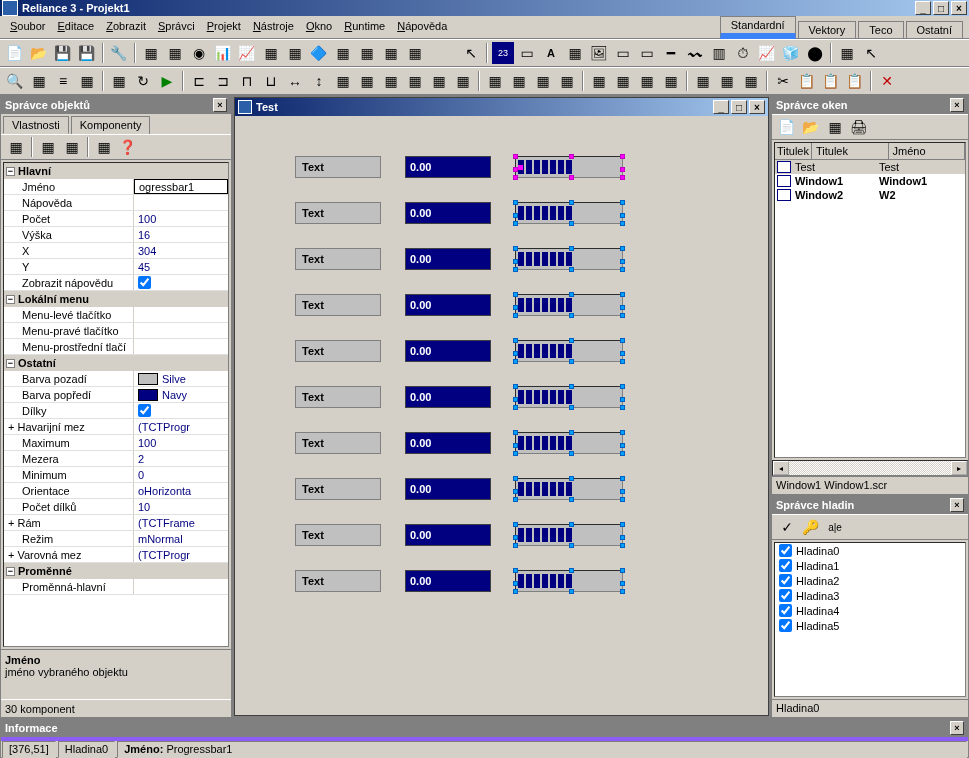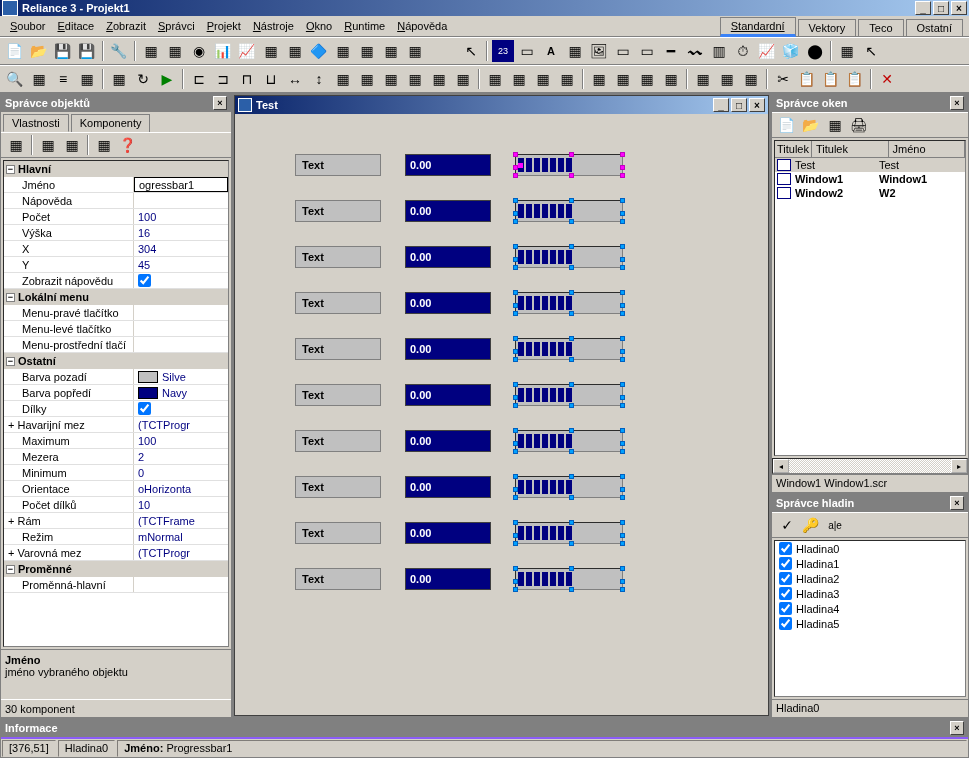--- a/index.html
+++ b/index.html
@@ -8,21 +8,21 @@
 .titlebar .icon { width: 16px; height: 16px; background: #2b5fa8; margin-right: 4px; border: 1px solid #fff; }
 .titlebar .spacer { flex: 1; }
 .win-btn { width: 16px; height: 14px; background: #d4d0c8; border: 1px solid #fff; border-right-color: #404040; border-bottom-color: #404040; margin-left: 2px; display: flex; align-items: center; justify-content: center; font-family: Arial; font-size: 10px; color: #000; cursor: pointer; }
 .menubar { height: 20px; background: #d4d0c8; display: flex; align-items: center; padding: 0 4px; border-bottom: 1px solid #808080; }
 .menubar span { padding: 2px 6px; cursor: pointer; }
 .menubar span u { text-decoration: underline; }
 .toolbar { height: 28px; background: #d4d0c8; display: flex; align-items: center; padding: 2px 4px; border-bottom: 1px solid #808080; border-top: 1px solid #fff; gap: 2px; }
 .tbtn { width: 22px; height: 22px; border: 1px solid transparent; background: #d4d0c8; cursor: pointer; display: flex; align-items: center; justify-content: center; font-size: 14px; }
 .tsep { width: 2px; height: 20px; border-left: 1px solid #808080; border-right: 1px solid #fff; margin: 0 2px; }
 .comp-tab { padding: 2px 10px; border: 1px solid #808080; border-bottom: none; background: #d4d0c8; margin-right: 2px; cursor: pointer; position: relative; }
-.comp-tab.active { background: #d4d0c8; border-bottom: 3px solid #3b82f6; margin-bottom: -1px; text-decoration: underline; }
+.comp-tab.active { background: #d4d0c8; border-bottom: 6px solid #3b82f6; margin-bottom: -1px; }
 
 .main { flex: 1; display: flex; overflow: hidden; }
 .panel { background: #d4d0c8; border: 1px solid #808080; display: flex; flex-direction: column; }
 .panel-title { height: 18px; background: #808080; color: #fff; display: flex; align-items: center; padding: 0 4px; font-weight: bold; text-align: center; }
 .panel-title .close { margin-left: auto; width: 14px; height: 14px; background: #d4d0c8; color: #000; border: 1px solid #fff; border-right-color: #404040; border-bottom-color: #404040; display: flex; align-items: center; justify-content: center; font-size: 9px; cursor: pointer; }
 
 
 .left { width: 232px; }
 .tabs-row { display: flex; padding: 2px 2px 0 2px; }
 .tab { padding: 2px 8px; border: 1px solid #808080; border-bottom: none; background: #d4d0c8; margin-right: 2px; cursor: pointer; }
@@ -68,21 +68,21 @@
 .win-list-row { display: flex; padding: 1px 2px; cursor: pointer; }
 .win-list-row.sel { background: #d4d0c8; }
 .win-list-row .ic { width: 14px; height: 12px; border: 1px solid #000080; margin-right: 4px; background: #fff; }
 .win-list-row div.cell { flex: 1; }
 .panel-status { height: 18px; border-top: 1px solid #808080; padding: 2px 4px; }
 .layer-list { flex: 1; background: #fff; border: 1px inset #808080; margin: 2px; overflow-y: auto; }
 .layer-row { display: flex; align-items: center; padding: 1px 4px; gap: 4px; }
 .layer-row input { margin: 0; }
 
 
-.statusbar { height: 20px; background: #d4d0c8; border-top: 2px solid #8b5cf6; display: flex; align-items: center; }
+.statusbar { height: 20px; background: #d4d0c8; border-top: 4px solid #8b5cf6; display: flex; align-items: center; }
 .status-cell { padding: 2px 6px; border: 1px inset #d4d0c8; margin: 1px; height: 17px; display: flex; align-items: center; }
 .info-bar { height: 18px; }
 .scrollbar-h { height: 16px; background: #d4d0c8; display: flex; border: 1px inset #808080; }
 .scrollbar-h .arrow { width: 16px; background: #d4d0c8; border: 1px outset #fff; cursor: pointer; display: flex; align-items: center; justify-content: center; font-size: 8px; }
 .scrollbar-h .track { flex: 1; background: repeating-conic-gradient(#d4d0c8 0% 25%, #fff 0% 50%) 50% / 2px 2px; }
 </style>
 </head>
 <body>
 
 <div class="titlebar">
@@ -252,25 +252,25 @@
           <div class="prop-val">45</div>
         </div>
         <div class="prop-row">
           <div class="prop-name">Zobrazit nápovědu</div>
           <div class="prop-val">
             <input type="checkbox" checked="" style="">
           </div>
         </div>
         <div class="prop-section"><span class="exp">−</span>Lokální menu</div>
         <div class="prop-row">
+          <div class="prop-name">Menu-levé tlačítko</div>
+          <div class="prop-val"></div>
+        </div>
+        <div class="prop-row">
           <div class="prop-name">Menu-pravé tlačítko</div>
-          <div class="prop-val"></div>
-        </div>
-        <div class="prop-row">
-          <div class="prop-name">Menu-levé tlačítko</div>
           <div class="prop-val"></div>
         </div>
         <div class="prop-row">
           <div class="prop-name">Menu-prostřední tlačí</div>
           <div class="prop-val"></div>
         </div>
         <div class="prop-section"><span class="exp">−</span>Ostatní</div>
         <div class="prop-row">
           <div class="prop-name">Barva pozadí</div>
           <div class="prop-val"><span style="width:20px;height:12px;background:#c0c0c0;border:1px solid #000;margin-right:4px;"></span>Silve</div>

